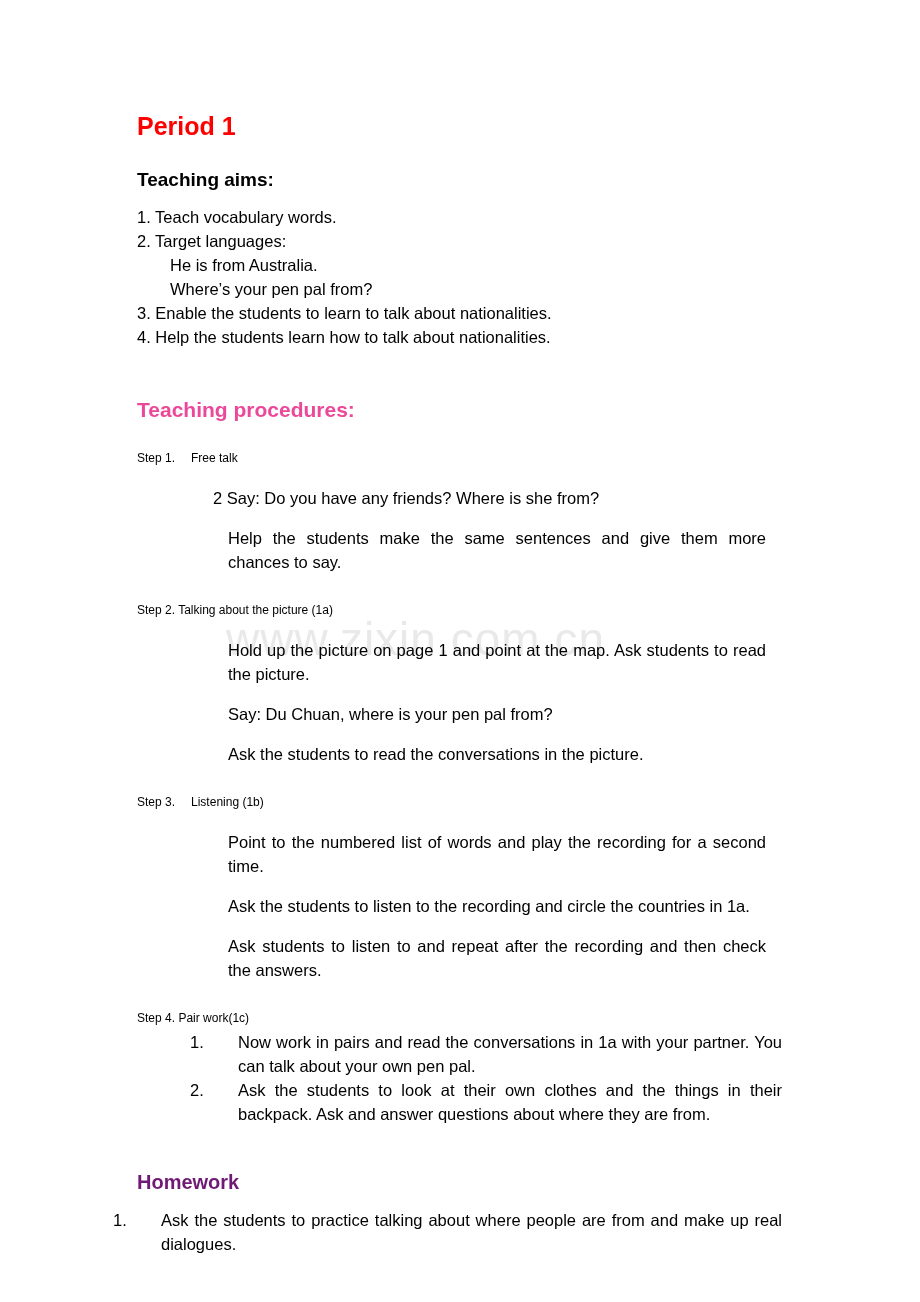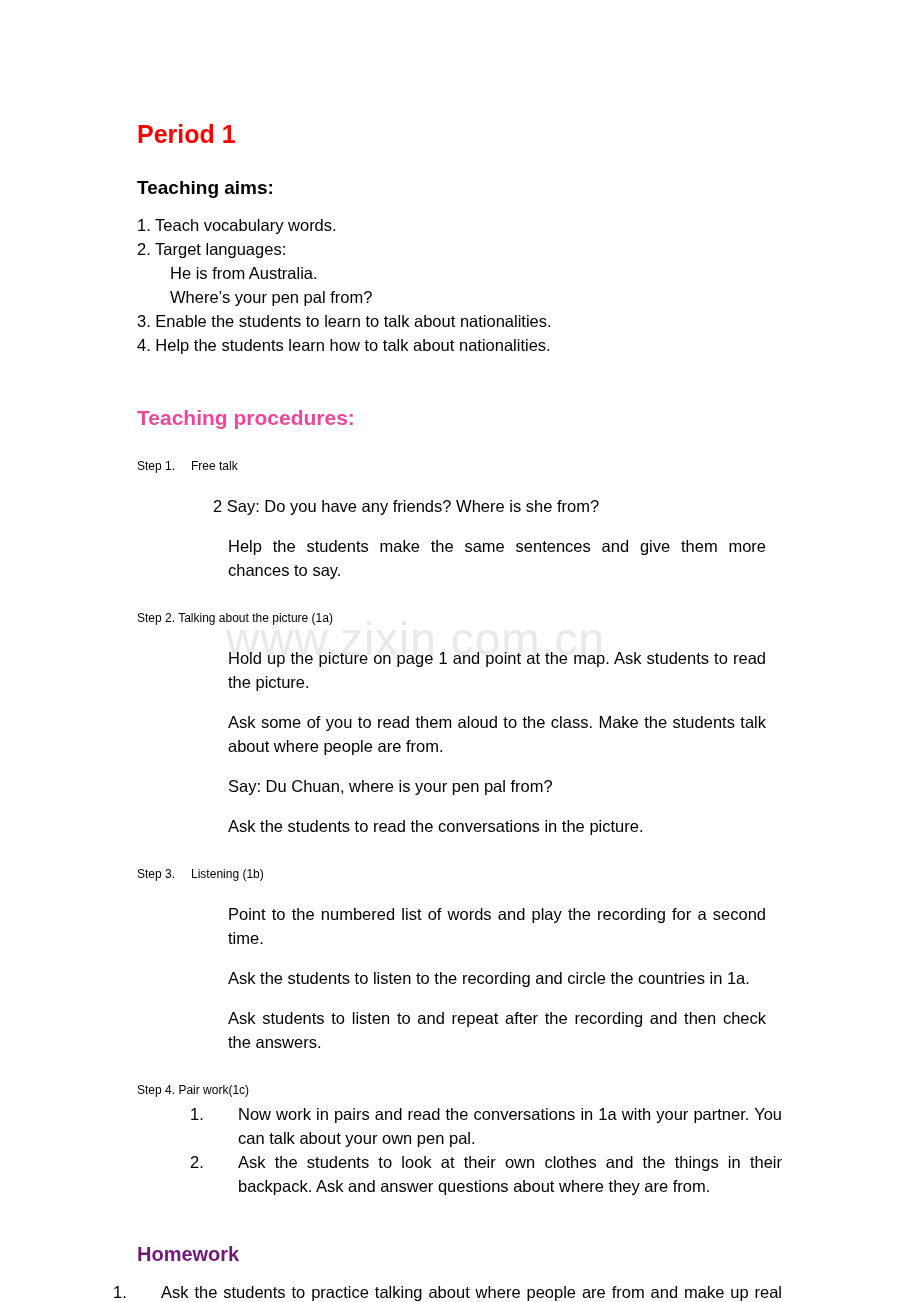--- a/index.html
+++ b/index.html
@@ -42,21 +42,21 @@
     z-index: 1;
     padding: 108px 138px 0 137px;
     box-sizing: border-box;
   }
 
   
   .period-title {
     font-size: 25px;
     font-weight: bold;
     color: #ff0000;
-    margin: 12px 0 28px 0;
+    margin: 4px 0 28px 0;
     line-height: 1.15;
     letter-spacing: 0px;
   }
   .h-aims {
     font-size: 19px;
     font-weight: bold;
     color: #000000;
     margin: 0 0 13px 0;
     line-height: 1.2;
   }
@@ -154,21 +154,20 @@
 
     <div class="step-block">
       <p class="step-head"><span>Step 1.</span><span class="gap"></span><span>Free talk</span></p>
       <p class="step-body nojust" style="padding-left:60px">2 Say: Do you have any friends? Where is she from?</p>
       <p class="step-body">Help the students make the same sentences and give them more chances to say.</p>
     </div>
 
     <div class="step-block">
       <p class="step-head"><span>Step 2.</span> <span>Talking about the picture (1a)</span></p>
       <p class="step-body">Hold up the picture on page 1 and point at the map. Ask students to read the picture.</p>
-      <p class="step-body">Ask some of you to read them aloud to the class. Make the students talk about where people are from.</p>
       <p class="step-body nojust">Say: Du Chuan, where is your pen pal from?</p>
       <p class="step-body nojust">Ask the students to read the conversations in the picture.</p>
     </div>
 
     <div class="step-block">
       <p class="step-head"><span>Step 3.</span><span class="gap"></span><span>Listening (1b)</span></p>
       <p class="step-body">Point to the numbered list of words and play the recording for a second time.</p>
       <p class="step-body">Ask the students to listen to the recording and circle the countries in 1a.</p>
       <p class="step-body">Ask students to listen to and repeat after the recording and then check the answers.</p>
     </div>

